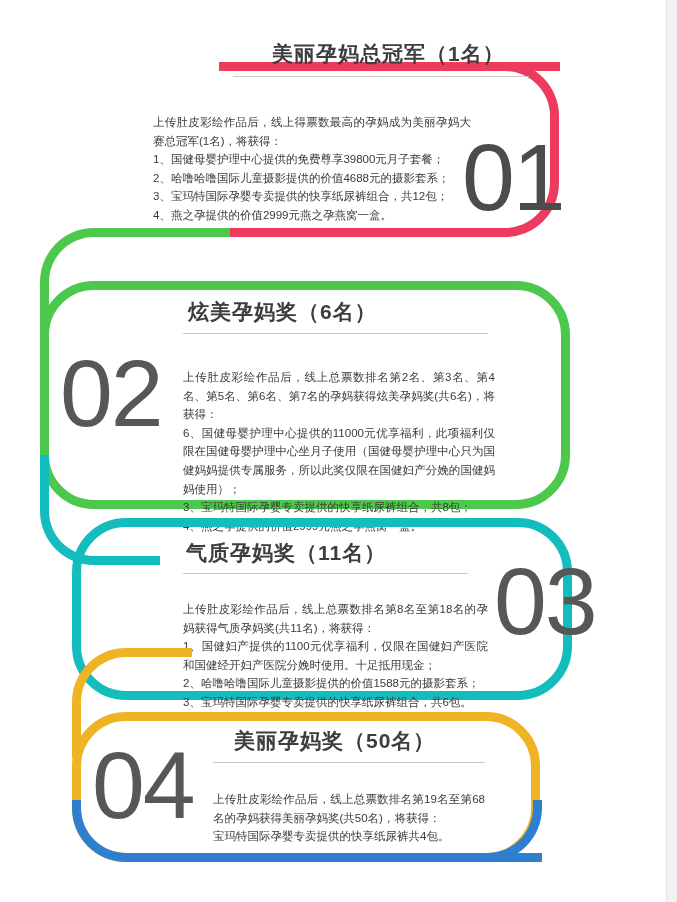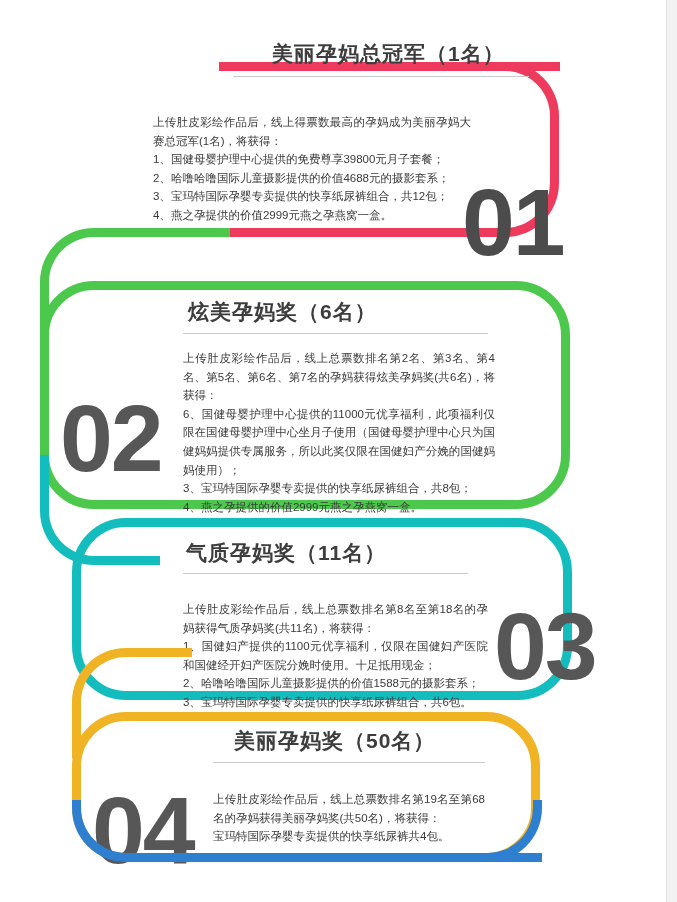--- a/index.html
+++ b/index.html
@@ -47,24 +47,23 @@
     font-size:11.5px;
     line-height:18.6px;
     color:#3a3a3a;
     text-align:justify;
   }
   .body-text p{margin:0;}
   .bignum{
     position:absolute;
     font-size:95px;
     line-height:95px;
-    font-weight:bold;
+    font-weight:normal;
     color:#575757;
     letter-spacing:-2px;
-    margin-top:45px;
   }
 
   
   #b1-frame{
     left:219px;top:62px;width:340px;height:175px;
     border-width:9px;
     border-color:#ee3a5c;
     border-top-left-radius:0;border-bottom-left-radius:0;
     border-top-right-radius:54px;border-bottom-right-radius:54px;
     border-left:none;
@@ -80,21 +79,21 @@
   
   #b2-frame{
     left:40px;top:281px;width:530px;height:228px;
     border-width:9px;
     border-color:#4cc94c;
     border-top-left-radius:54px;border-bottom-left-radius:54px;
     border-top-right-radius:54px;border-bottom-right-radius:54px;
   }
   #b2-title{left:188px;top:298px;}
   #b2-rule{left:183px;top:333px;width:305px;}
-  #b2-text{left:183px;top:349px;width:312px;}
+  #b2-text{left:183px;top:368px;width:312px;}
   #b2-num{left:60px;top:346px;}
 
   
   #b3-frame{
     left:72px;top:518px;width:500px;height:182px;
     border-width:9px;
     border-color:#14bdbd;
     border-radius:54px;
   }
   #b3-title{left:186px;top:539px;}

